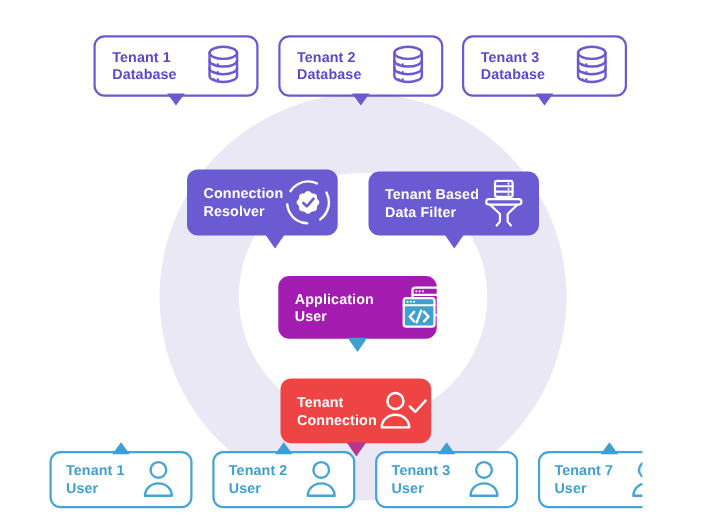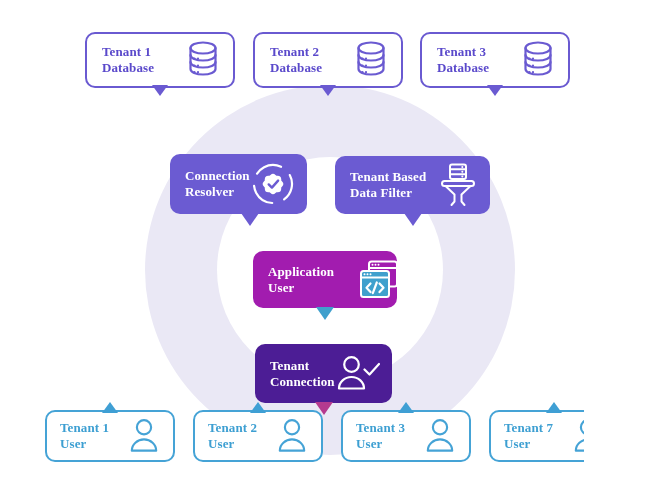--- a/index.html
+++ b/index.html
@@ -1,37 +1,37 @@
 <!DOCTYPE html>
 <html><head>
 <meta charset="utf-8">
 <style>
   html,body{margin:0;padding:0;background:#fff;}
   .canvas{
     position:relative;width:584px;height:478px;background:#fff;overflow:hidden;
-    font-family:Liberation Serif, serif;
+    font-family:Liberation Sans, sans-serif;
   }
   
   .ring-outer{position:absolute;left:145px;top:85px;width:370px;height:370px;
     border-radius:50%;background:#eae8f5;}
   .ring-inner{position:absolute;left:217px;top:157px;width:226px;height:226px;
     border-radius:50%;background:#fff;}
   
   .obox{position:absolute;background:#fff;border-radius:10px;box-sizing:border-box;
     display:flex;align-items:center;justify-content:space-between;}
   .db-box{width:150px;height:56px;border:2px solid #6a5ad1;color:#5a49cb;padding:0 13px 0 15px;top:32px;}
   .user-box{width:130px;height:52px;border:2px solid #45a3d6;color:#3d9fd2;padding:0 12px 0 13px;top:410px;}
   .label{font-weight:bold;font-size:13px;line-height:16px;letter-spacing:.1px;}
   .label .ln{display:block;}
   
   .bubble{position:absolute;border-radius:10px;color:#fff;box-sizing:border-box;
     display:flex;align-items:center;justify-content:space-between;padding:0 12px 0 15px;margin-top:31px;}
   .bubble-purple{background:#6b5bd2;}
   .bubble-blue{background:#a21caf;gap:24px;}
-  .bubble-magenta{background:#4c1d95;}
+  .bubble-magenta{background:#ef4444;}
   
   .tri-down{position:absolute;top:calc(100% - 1px);left:50%;transform:translateX(-50%);
     width:0;height:0;border-left:8px solid transparent;border-right:8px solid transparent;
     border-top:11px solid #6a5ad1;}
   .tri-up{position:absolute;bottom:calc(100% - 1px);left:50%;transform:translateX(-50%);
     width:0;height:0;border-left:8px solid transparent;border-right:8px solid transparent;
     border-bottom:11px solid #3f9fd4;}
   .tail{position:absolute;top:calc(100% - 1px);left:50%;transform:translateX(-50%);
     width:0;height:0;border-left:9px solid transparent;border-right:9px solid transparent;
     border-top:13px solid #000;}

